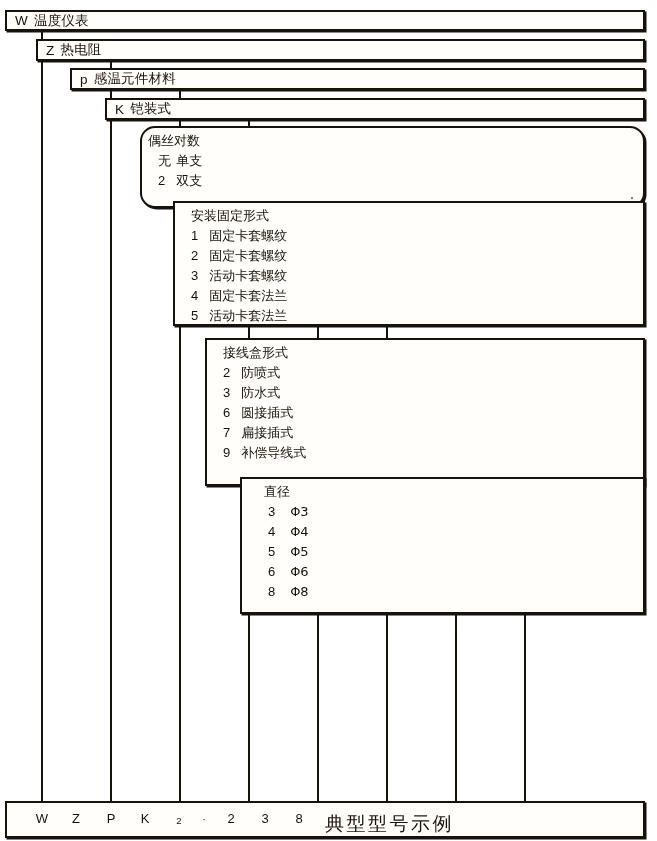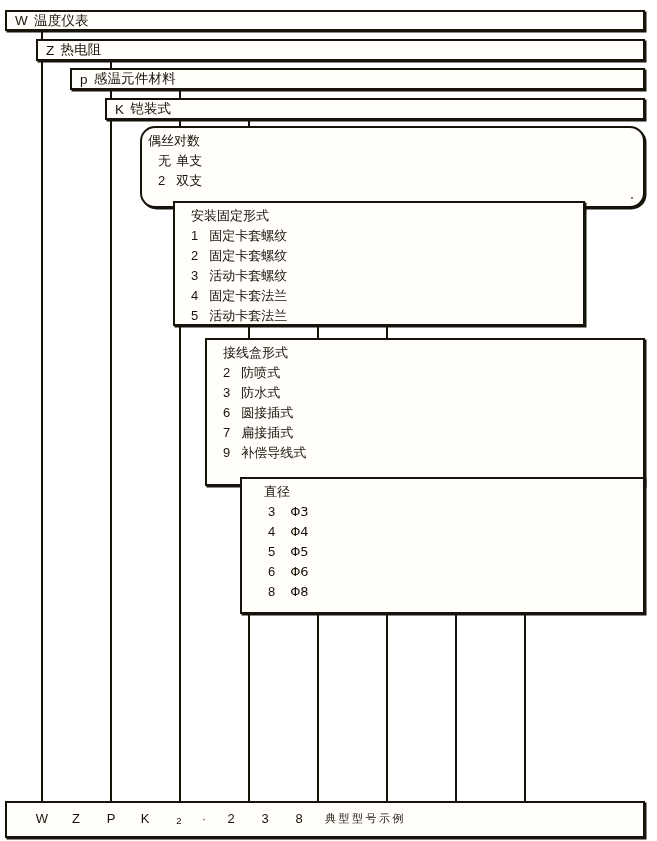--- a/index.html
+++ b/index.html
@@ -93,21 +93,21 @@
     font-family: "Liberation Sans", sans-serif;
     text-align: center;
     width: 18px;
     white-space: nowrap;
   }
   .legend-char.small { font-size: 9.5px; top: 12px; }
   .legend-char.dot  { font-size: 11px;  top: 10px; }
   #legend-caption {
     position: absolute;
     left: 318px; top: 8px;
-    font-size: 11px;
+    font-size: 19px;
     letter-spacing: 2.5px;
     white-space: nowrap;
   }
   
   .artifact {
     position: absolute;
     width: 2px; height: 2px;
     background: #5a4e3a;
     opacity: .75;
   }
@@ -160,21 +160,21 @@
       <span class="k">无</span>
       <span class="v">单支</span>
     </div>
     <div class="opt">
       <span class="k">2</span>
       <span class="v">双支</span>
     </div>
     <div class="artifact" style="right:10px; bottom:7px;"></div>
   </div>
 
-  <div class="box listbox indent1" style="left:173px; top:201px; width:412px; height:125px;">
+  <div class="box listbox indent1" style="left:173px; top:201px; width:472px; height:125px;">
     <div class="title">安装固定形式</div>
     <div class="opt">
       <span class="k">1</span>
       <span class="v">固定卡套螺纹</span>
     </div>
     <div class="opt">
       <span class="k">2</span>
       <span class="v">固定卡套螺纹</span>
     </div>
     <div class="opt">

